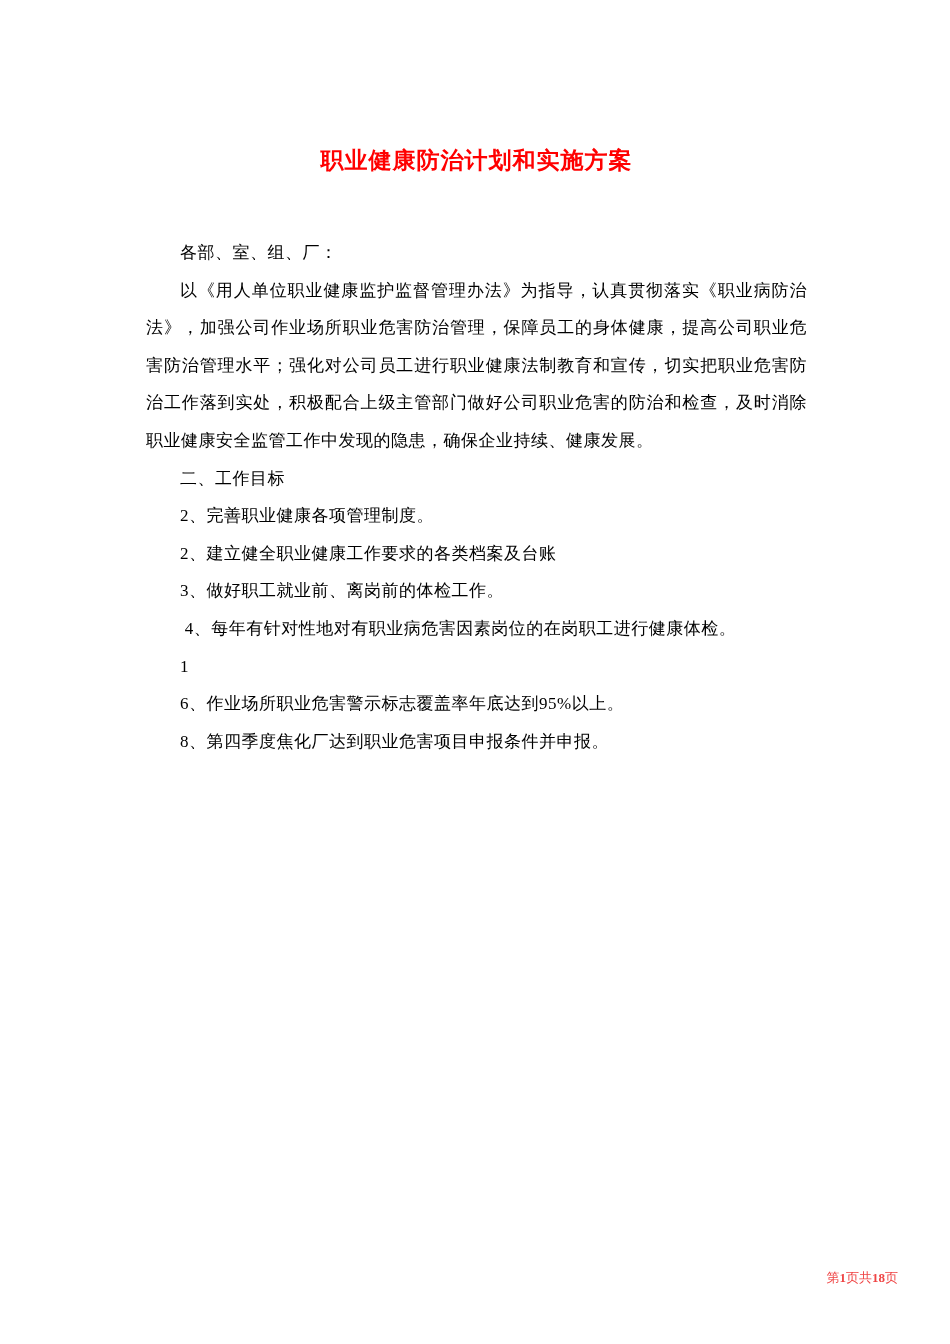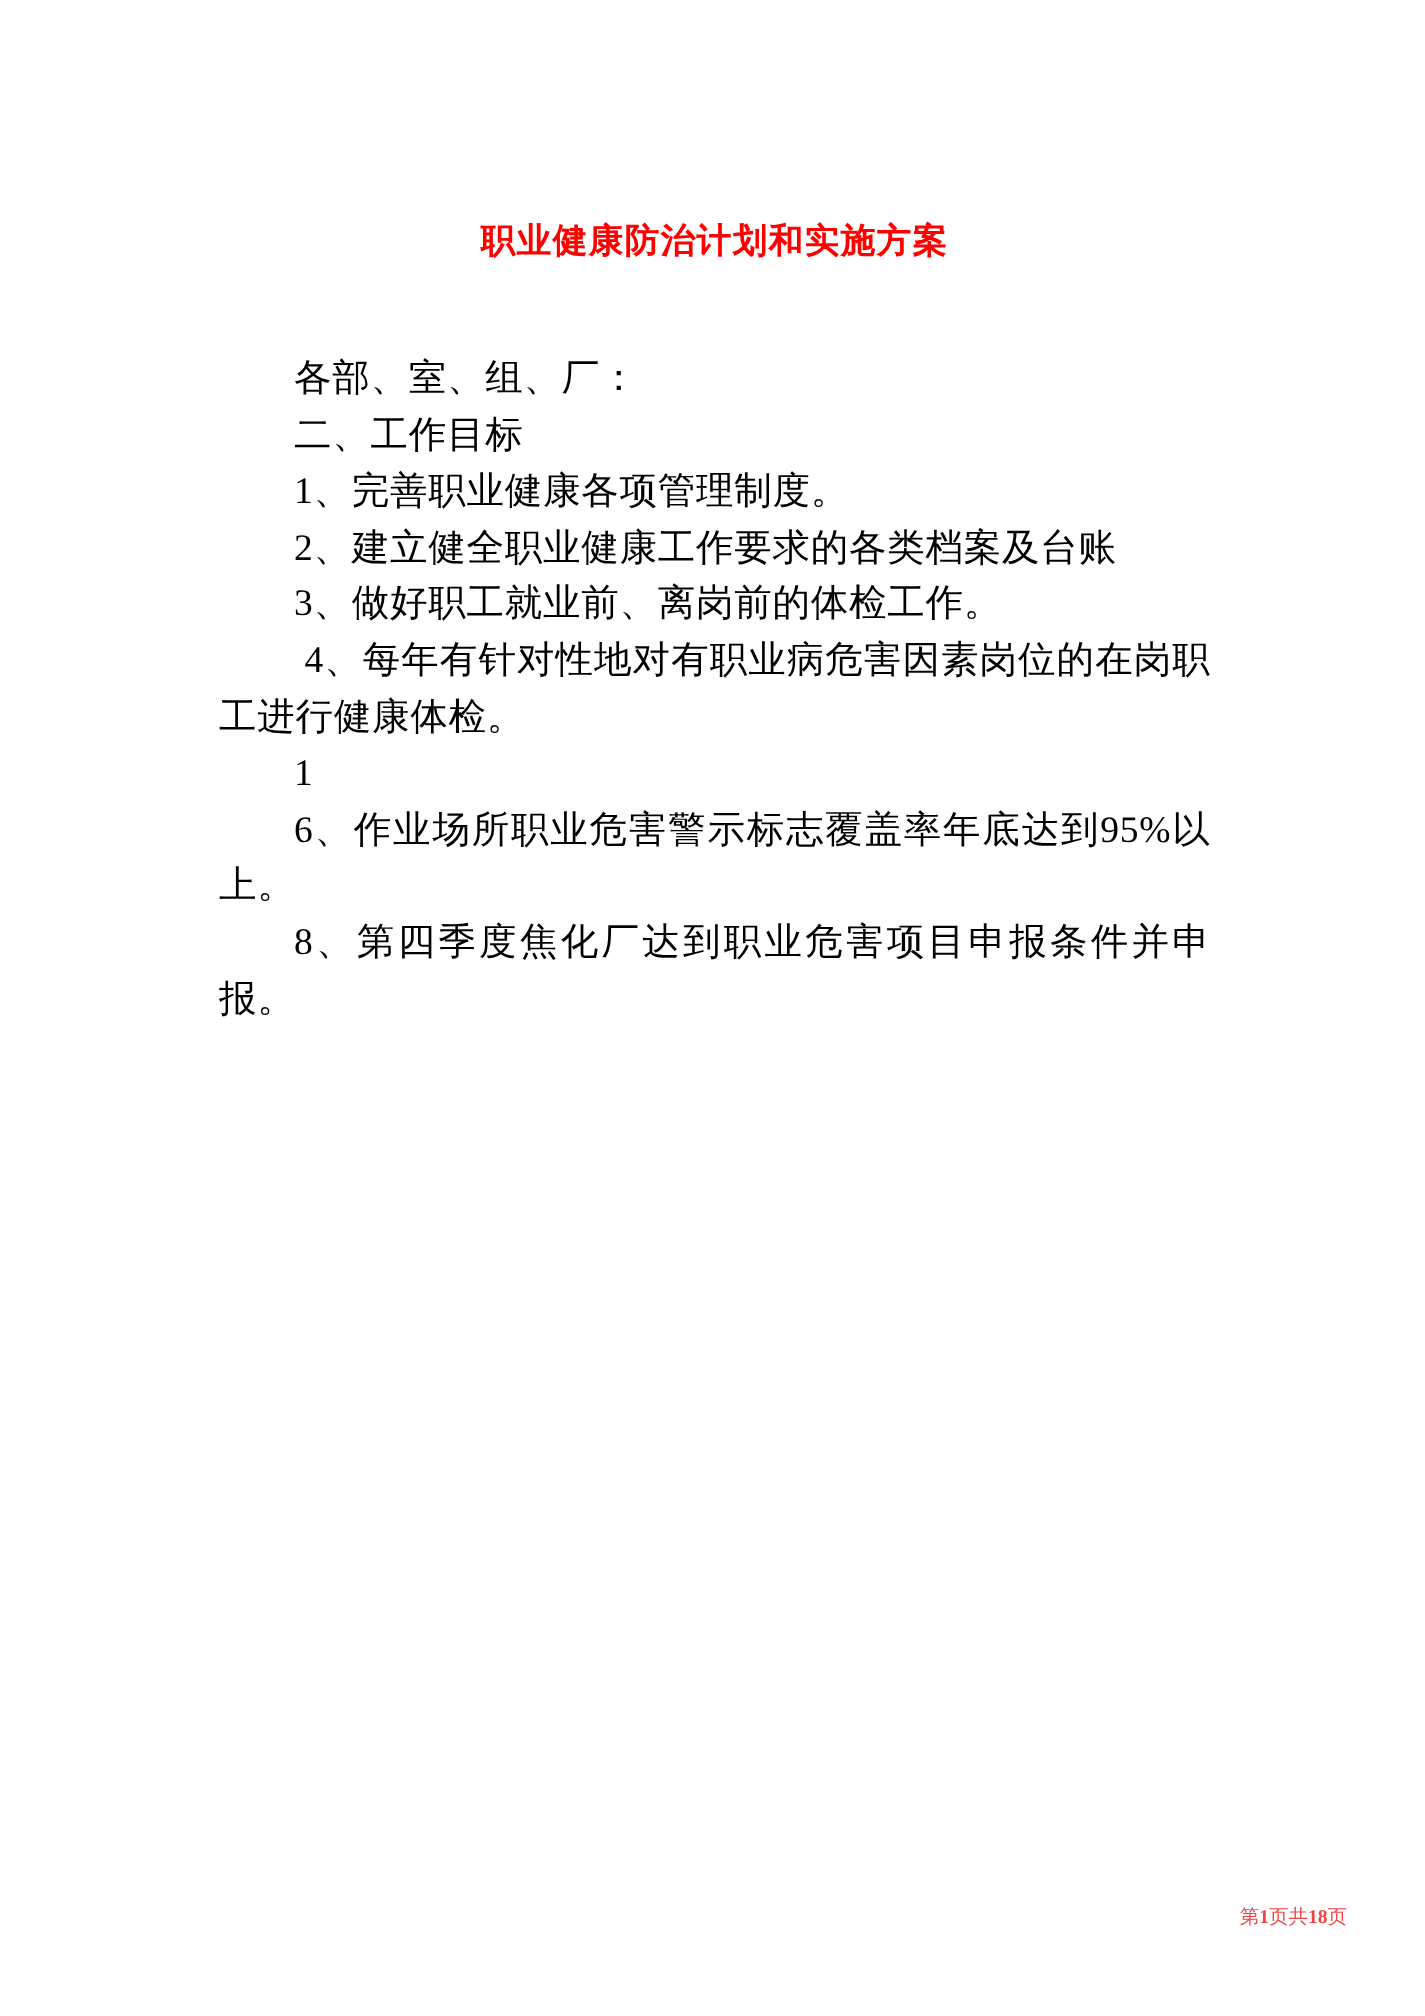--- a/index.html
+++ b/index.html
@@ -22,21 +22,21 @@
   .doc-title {
     margin: 0 0 56px 0;
     text-align: center;
     font-size: 23px;
     line-height: 34px;
     font-weight: bold;
     letter-spacing: 1px;
   }
   .doc-body p {
     margin: 0;
-    font-size: 25px;
+    font-size: 17px;
     line-height: 37.6px;
     text-align: justify;
     text-justify: inter-character;
     text-indent: 2em;
     letter-spacing: 0.5px;
     word-break: break-all;
   }
   .doc-footer {
     position: absolute;
     right: 52px;
@@ -52,22 +52,23 @@
 </style>
 </head>
 <body>
 
 <div class="doc-page">
 
   <h1 class="doc-title" style="color: rgb(255, 0, 0);">职业健康防治计划和实施方案</h1>
 
   <div class="doc-body">
       <p>各部、室、组、厂：</p>
+      <p>以《用人单位职业健康监护监督管理办法》为指导，认真贯彻落实《职业病防治法》，加强公司作业场所职业危害防治管理，保障员工的身体健康，提高公司职业危害防治管理水平；强化对公司员工进行职业健康法制教育和宣传，切实把职业危害防治工作落到实处，积极配合上级主管部门做好公司职业危害的防治和检查，及时消除职业健康安全监管工作中发现的隐患，确保企业持续、健康发展。</p>
       <p>二、工作目标</p>
-      <p>1、完善职业健康各项管理制度。</p>
+      <p>2、完善职业健康各项管理制度。</p>
       <p>2、建立健全职业健康工作要求的各类档案及台账</p>
       <p>3、做好职工就业前、离岗前的体检工作。</p>
       <p>&nbsp;4、每年有针对性地对有职业病危害因素岗位的在岗职工进行健康体检。</p>
       <p>1</p>
       <p>6、作业场所职业危害警示标志覆盖率年底达到95%以上。</p>
       <p>8、第四季度焦化厂达到职业危害项目申报条件并申报。</p>
     </div>
 
   <div class="doc-footer">
     <span>第</span><b>1</b><span>页共</span><b>18</b><span>页</span>

